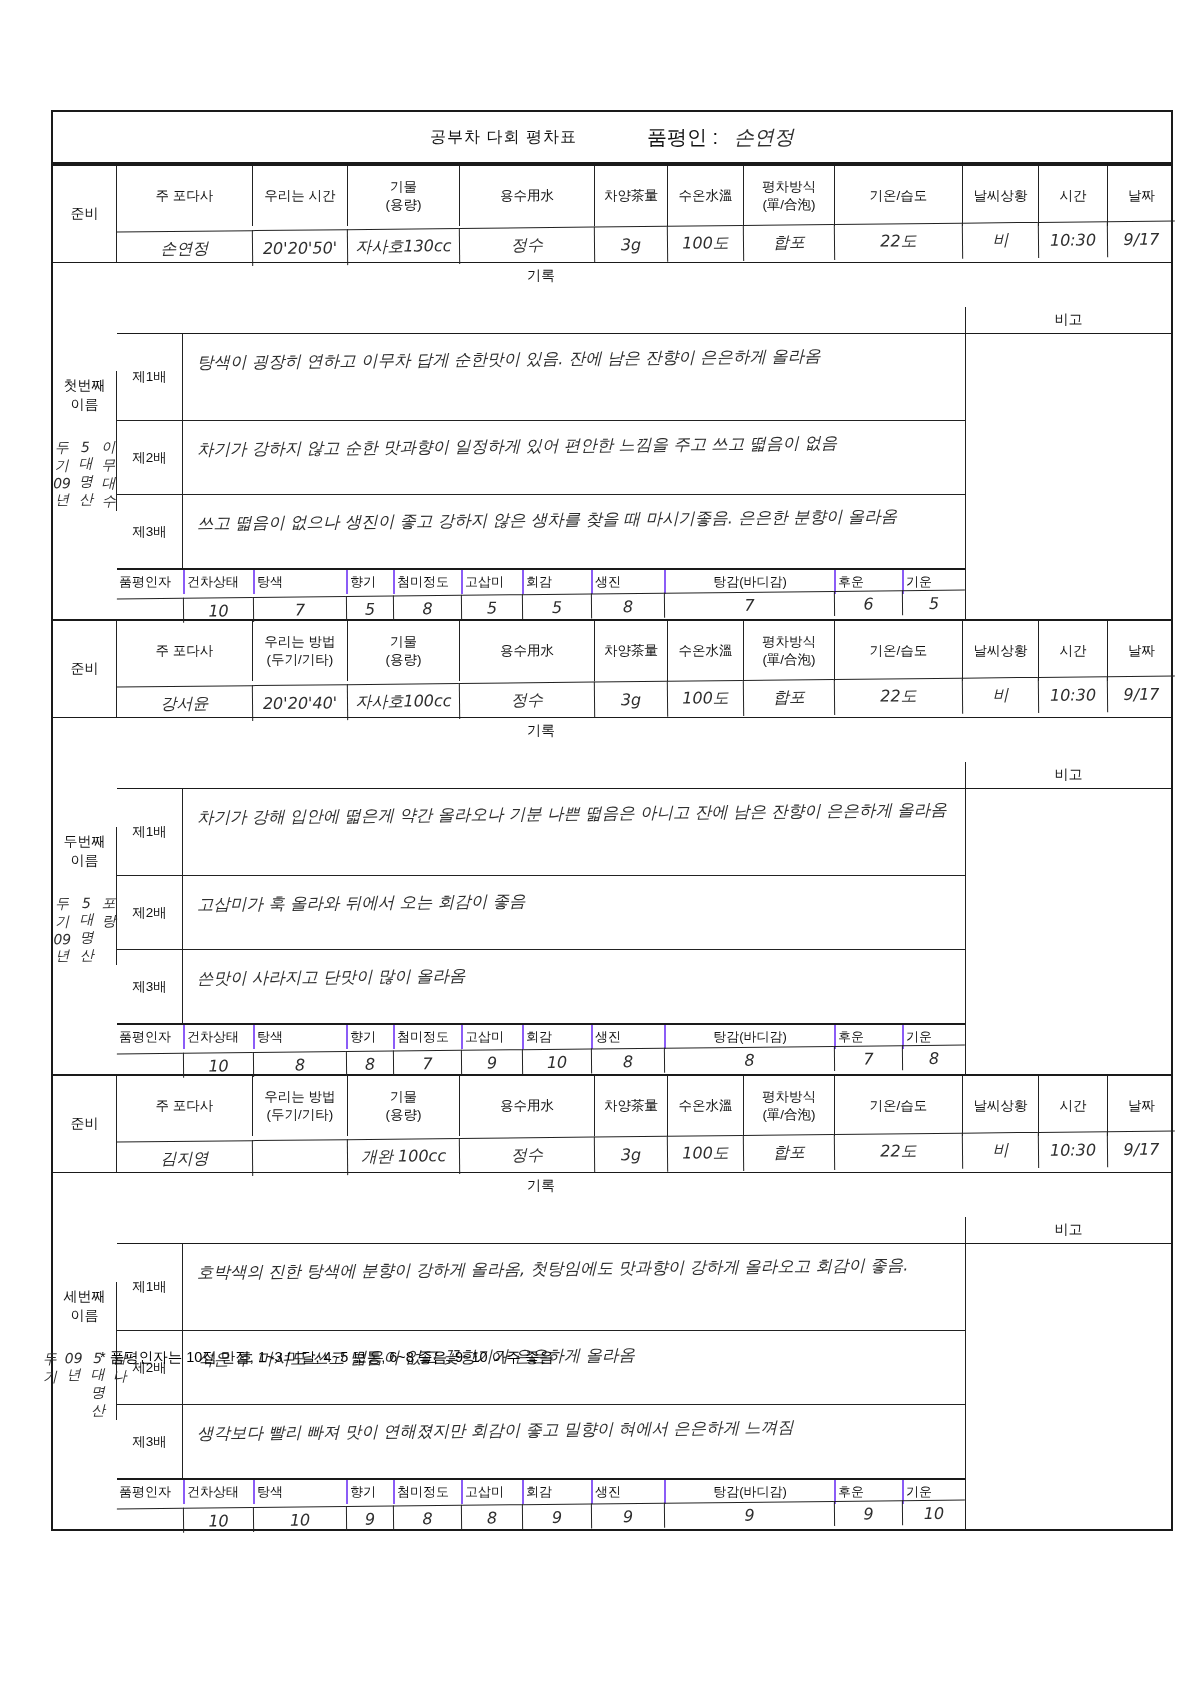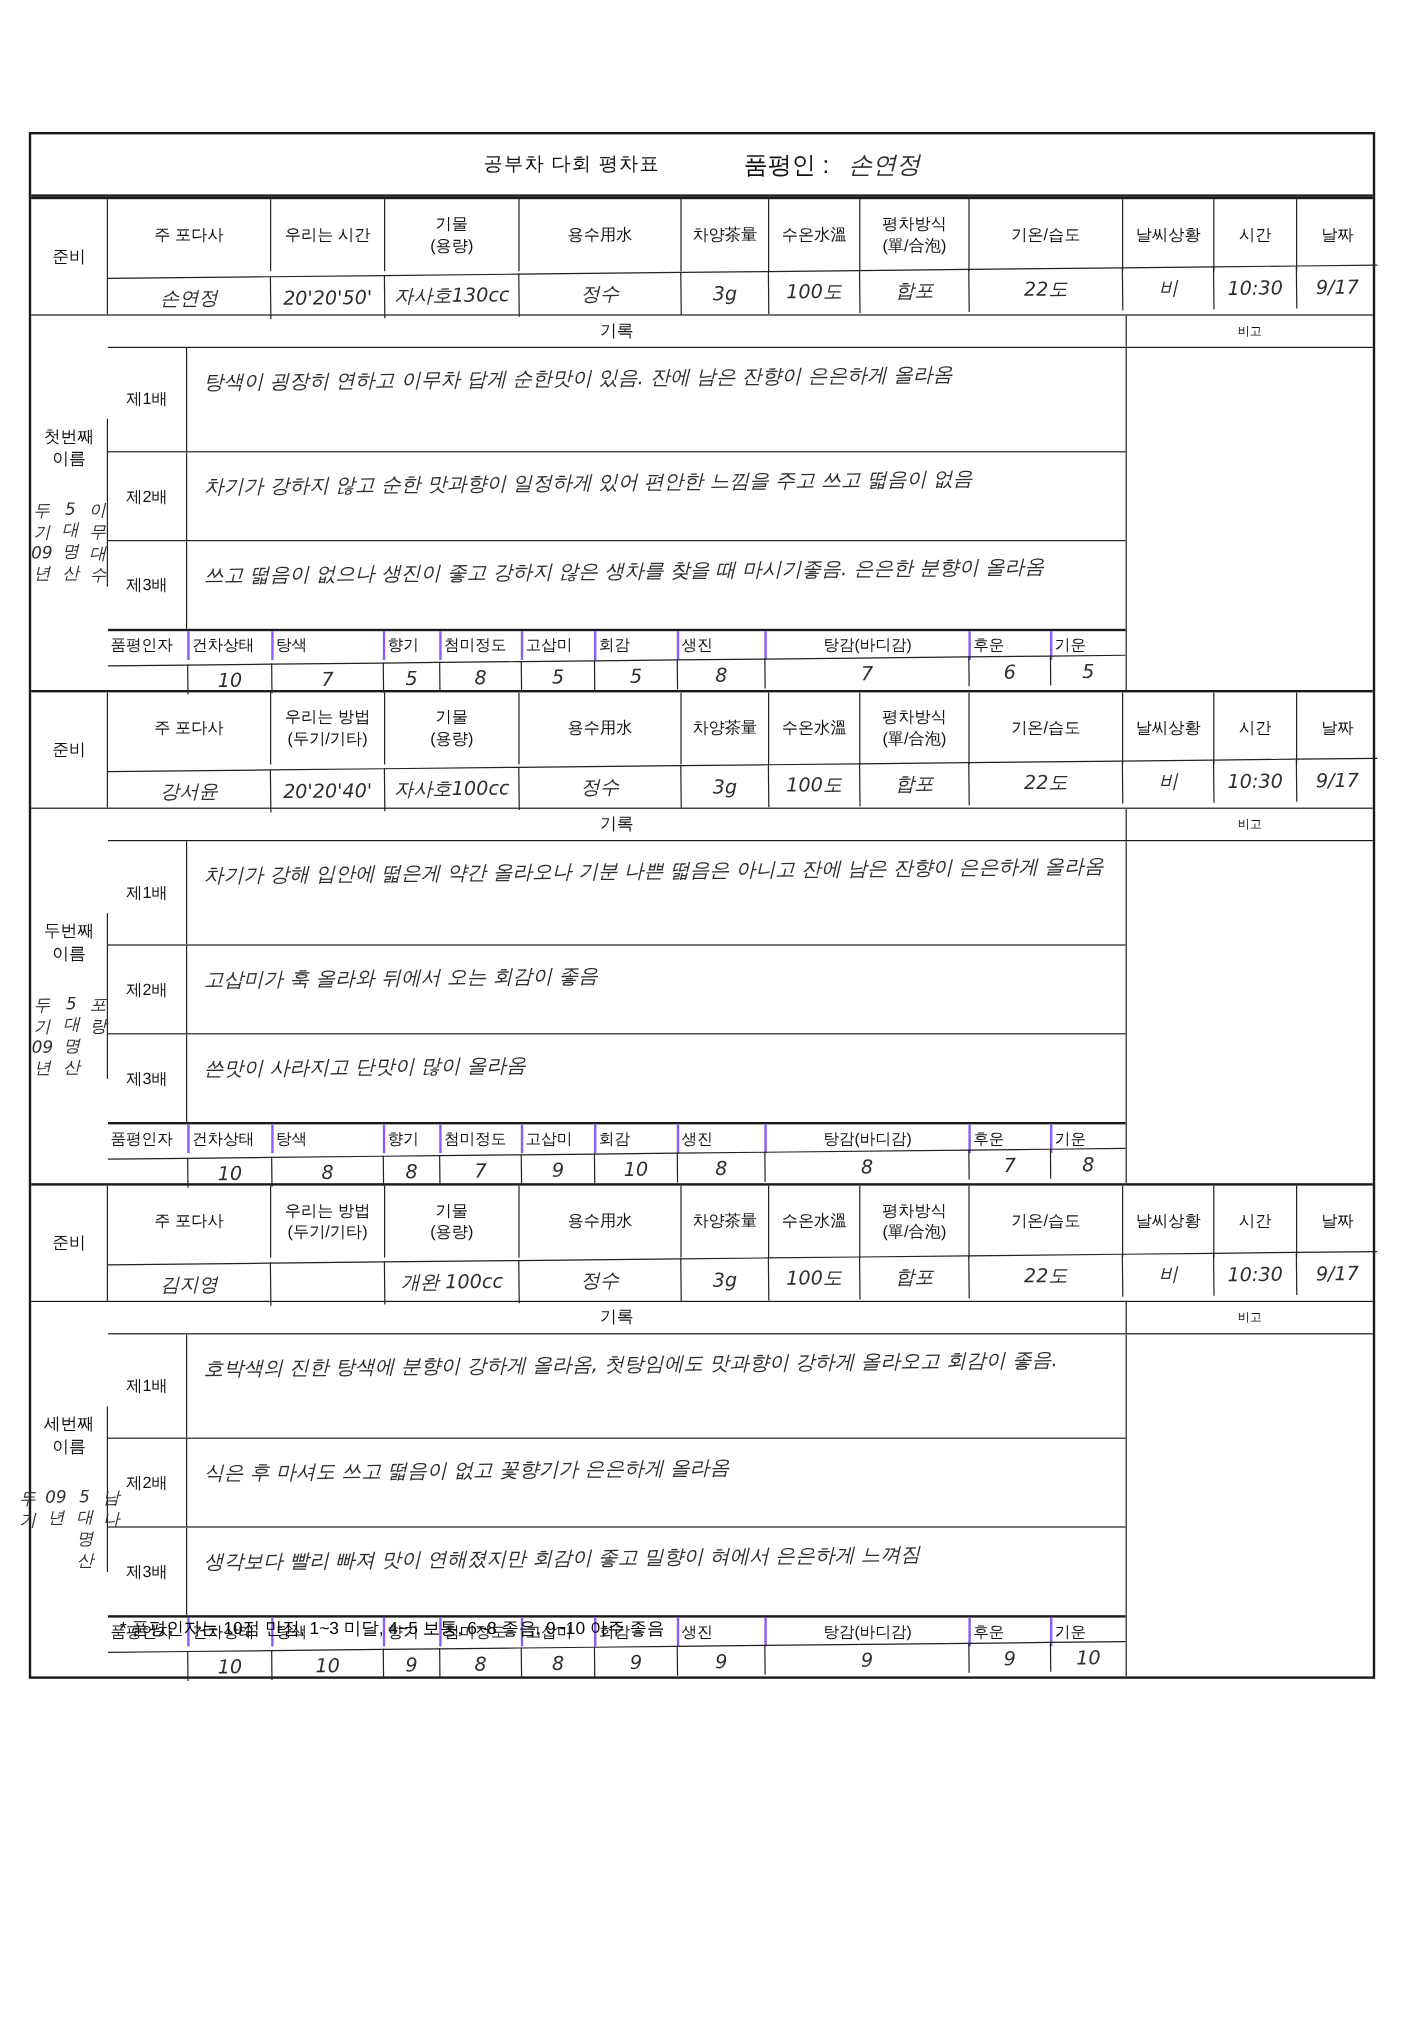--- a/index.html
+++ b/index.html
@@ -5,21 +5,21 @@
   * { box-sizing: border-box; }
   html,body { margin:0; padding:0; }
   body {
     width:1190px; height:1684px;
     background:#ffffff;
     font-family:"Liberation Sans", sans-serif;
     color:#111;
     position:relative;
   }
   .form-table {
-    position:absolute; left:24px; top:110px; width:1122px;
+    position:absolute; left:51px; top:110px; width:1122px;
     border:2.5px solid #1a1a1a;
     background:#fff;
   }
   
   .title-row {
     height:52px; display:flex; align-items:center; justify-content:center;
     gap:70px; border-bottom:2px solid #1a1a1a;
   }
   .form-title { font-size:16px; letter-spacing:1px; }
   .evaluator { font-size:20px; display:flex; align-items:center; gap:16px;justify-content:flex-end; }
@@ -62,21 +62,21 @@
   .tea-lines { margin-top:26px; display:flex; flex-direction:row; gap:8px; }
   .tea-lines > div { font-size:14px; }
   .rec-main { flex:1; }
   .rec-hdr-row { display:flex; border-bottom:1.5px solid #1a1a1a; }
   .rec-hdr-cell {
     width:848px; flex:0 0 848px; height:26px;
     display:flex; align-items:center; justify-content:center; font-size:14px;
   }
   .remark-hdr {
     flex:1; border-left:1.5px solid #222; height:26px;
-    display:flex; align-items:center; justify-content:center; font-size:10px;
+    display:flex; align-items:center; justify-content:center; font-size:14px;margin-top:44px;
   }
   .rec-body { display:flex; }
   .rec-left { width:848px; flex:0 0 848px; }
   .remark-cell { flex:1; border-left:1.5px solid #222; }
   .brew-row { display:flex; border-top:1px solid #222; }
   .brew-row:first-child { border-top:none; }
   .brew-lbl {
     width:66px; flex:0 0 66px; border-right:1px solid #222;
     display:flex; align-items:center; justify-content:center; font-size:13.5px;
   }

